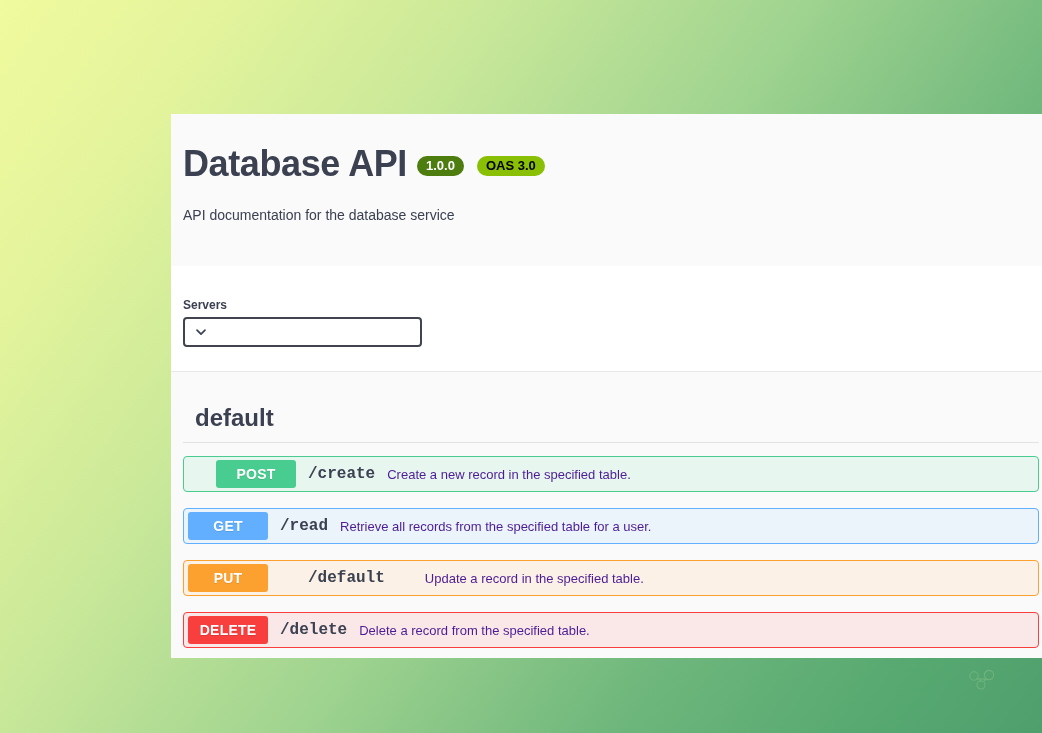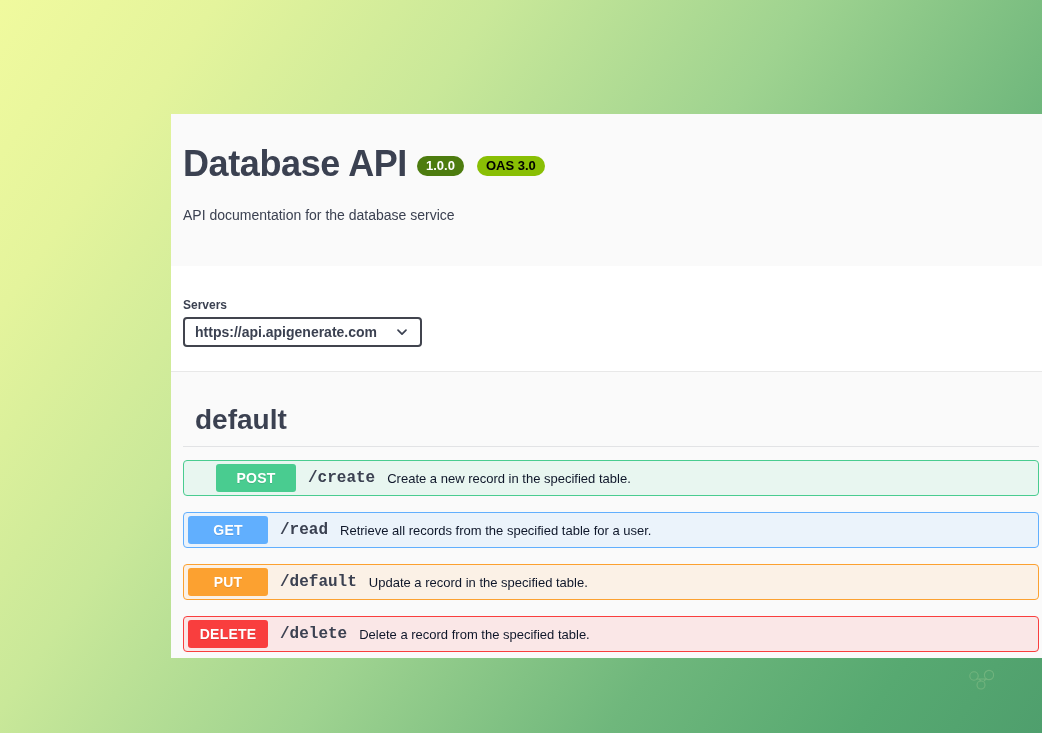--- a/index.html
+++ b/index.html
@@ -130,21 +130,21 @@
     margin-right:2px;
   }
 
   
   .tag-block {
     background:#fafafa;
     padding:16px 12px 0 12px;
     min-height:1px;
   }
   .tag-title {
-    font-size:28px;
+    font-size:24px;
     font-weight:bold;
     color:#3b4151;
     padding:16px 0 10px 12px;
     border-bottom:1px solid rgba(59,65,81,0.12);
     margin-bottom:0;
   }
   .ops-list {
     padding:13px 0 16px 0;
   }
 
@@ -177,32 +177,32 @@
   .op-path {
     font-family:"Liberation Mono", monospace;
     font-size:16px;
     font-weight:bold;
     color:#3b4151;
     margin-left:12px;
     white-space:nowrap;
   }
   .op-desc {
     font-size:13px;
-    color:#0f172a;
+    color:#4c1d95;
     margin-left:12px;
     white-space:nowrap;
     overflow:hidden;
   }
 
   
   .op-row.post   { background:#e8f6f0; border:1px solid #49cc90; }
   .op-row.post .op-method   { background:#49cc90;margin-left:32px; }
   .op-row.get    { background:#ebf3fb; border:1px solid #61affe; }
   .op-row.get .op-method    { background:#61affe; }
-  .op-row.put    { background:#fbf1e6; border:1px solid #fca130; }
+  .op-row.put    { background:#fbf1e6; border:1px solid #fca130;gap:28px; }
   .op-row.put .op-method    { background:#fca130; }
   .op-row.delete { background:#fae7e7; border:1px solid #f93e3e; }
   .op-row.delete .op-method { background:#f93e3e; }
 </style>
 </head>
 <body>
 
 <svg id="watermark" viewBox="0 0 42 24">
   <g stroke="#d9e9b0" stroke-width="1.1" fill="none">
     <circle cx="12" cy="8" r="4.2"></circle>
@@ -219,21 +219,20 @@
       <span class="api-title">Database API</span>
       <span class="badge-version">1.0.0</span>
       <span class="badge-oas">OAS 3.0</span>
     </div>
     <div class="api-description">API documentation for the database service</div>
   </div>
 
   <div class="servers-block">
     <div class="servers-label">Servers</div>
     <div class="server-select">
-      <span class="server-select-value">https://api.apigenerate.com</span>
       <svg class="chev" viewBox="0 0 12 12">
         <path d="M2 4.2 L6 8.2 L10 4.2" fill="none" stroke="#3b4151" stroke-width="1.7" stroke-linecap="round" stroke-linejoin="round"></path>
       </svg>
     </div>
   </div>
 
   <div class="tag-block">
     <div class="tag-title">default</div>
     <div class="ops-list" id="ops-list">
         <div class="op-row post">

